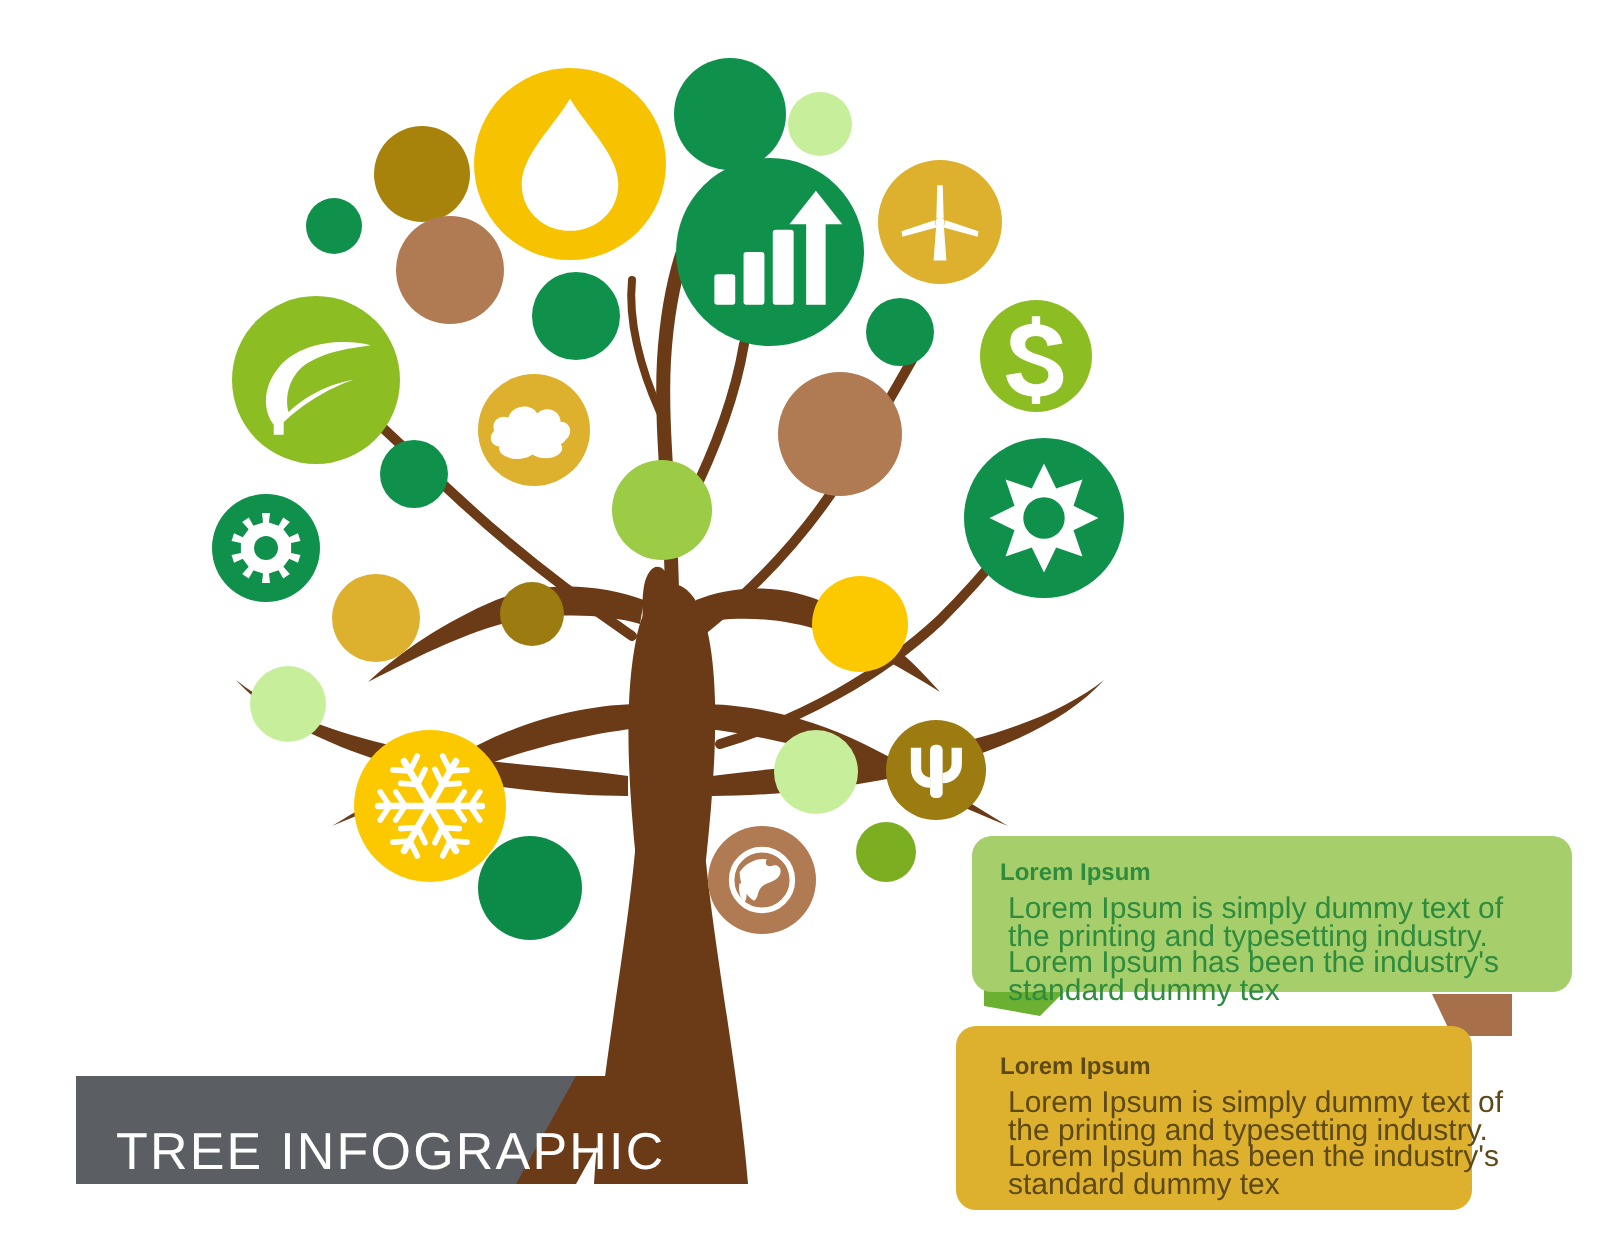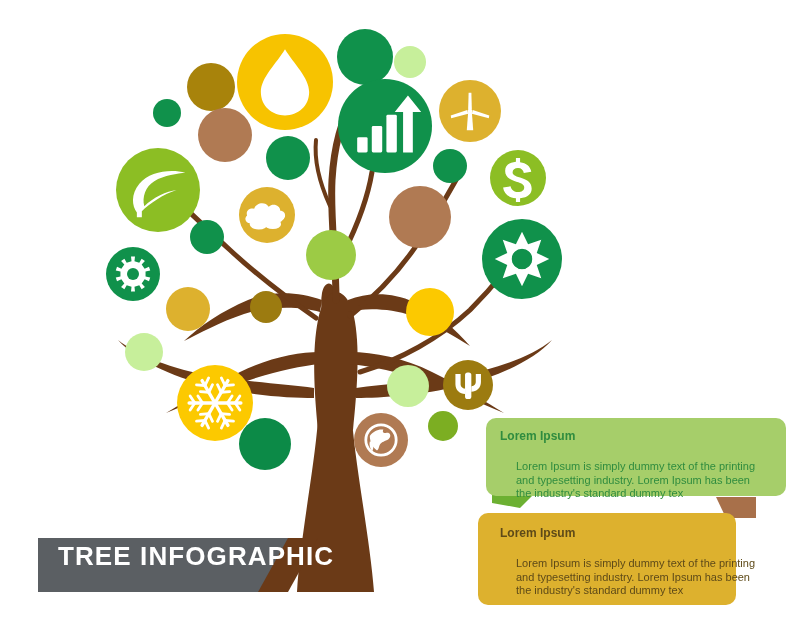--- a/index.html
+++ b/index.html
@@ -24,46 +24,46 @@
     left: 0;
     top: 0;
     width: 800px;
     height: 623px;
   }
 
   
   .banner-text {
     position: absolute;
     left: 58px;
-    top: 556px;
+    top: 576px;
     font-size: 26px;
     letter-spacing: 1.1px;
     color: #ffffff;
     font-family: "Liberation Sans", sans-serif;
-    font-weight: 700;
+    font-weight: 400;
     white-space: nowrap;
     transform: translateY(-50%);
     pointer-events: none;
   }
 
   
   .callout {
     position: absolute;
     box-sizing: border-box;
   }
   .callout .c-title {
     font-size: 12px;
     font-weight: 700;
     line-height: 15px;
     margin: 0 0 1px 0;
   }
   .callout .c-body {
-    font-size: 11px;
+    font-size: 15px;
     line-height: 13.6px;
-    margin: 16px;
+    margin: 4px;
   }
 
   #callout-green {
     left: 500px;
     top: 429px;
     width: 272px;
   }
   #callout-green .c-title { color: #2f8c3f; }
   #callout-green .c-body  { color: #2f8c3f; }
 

